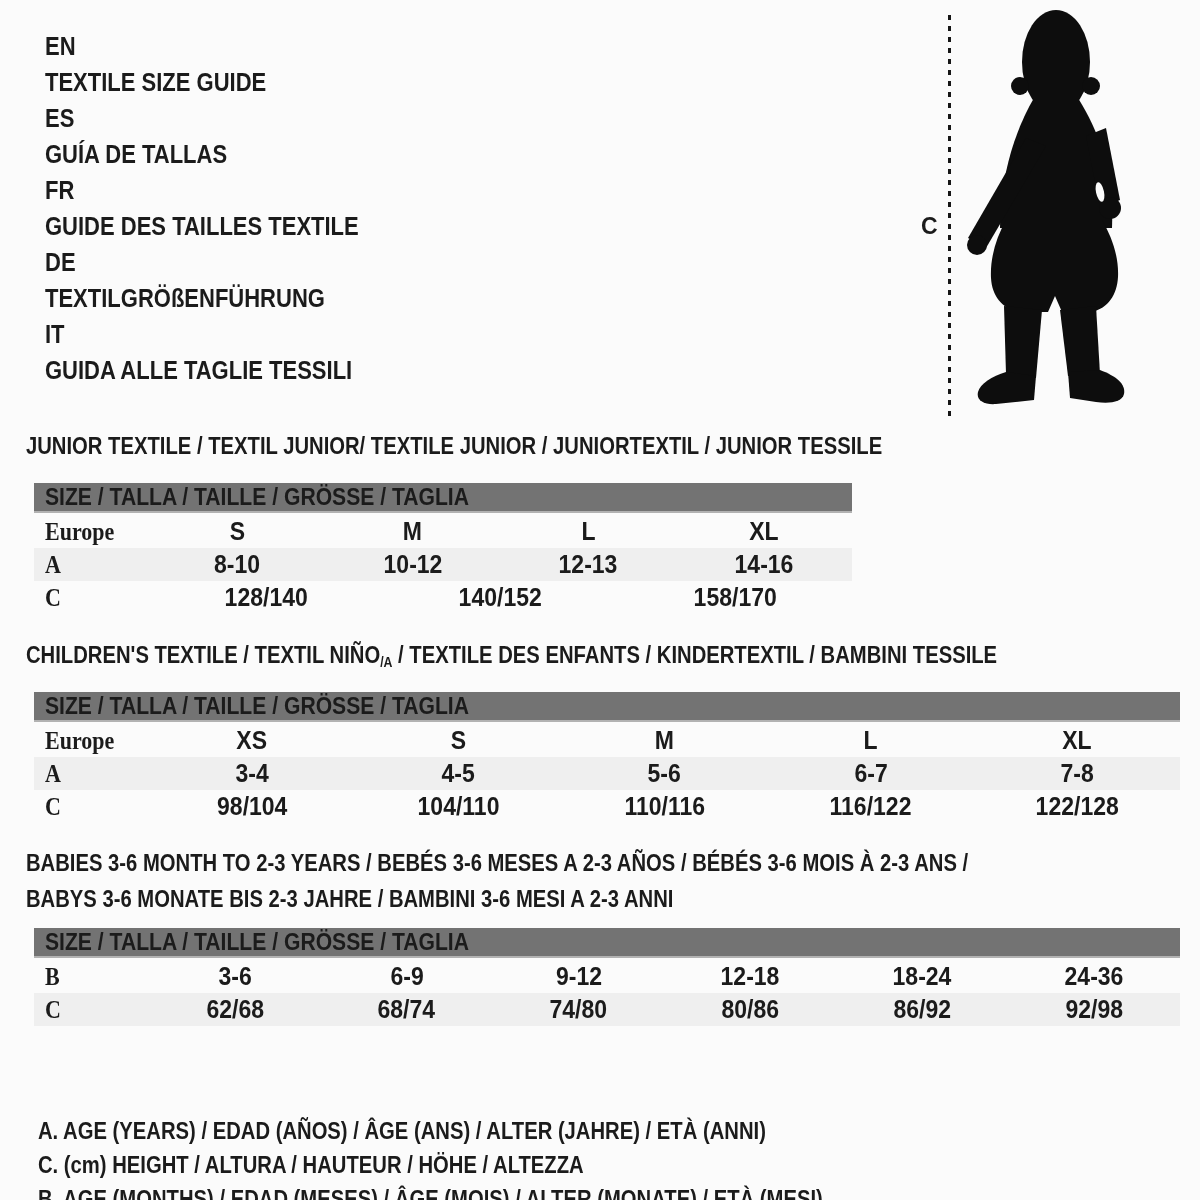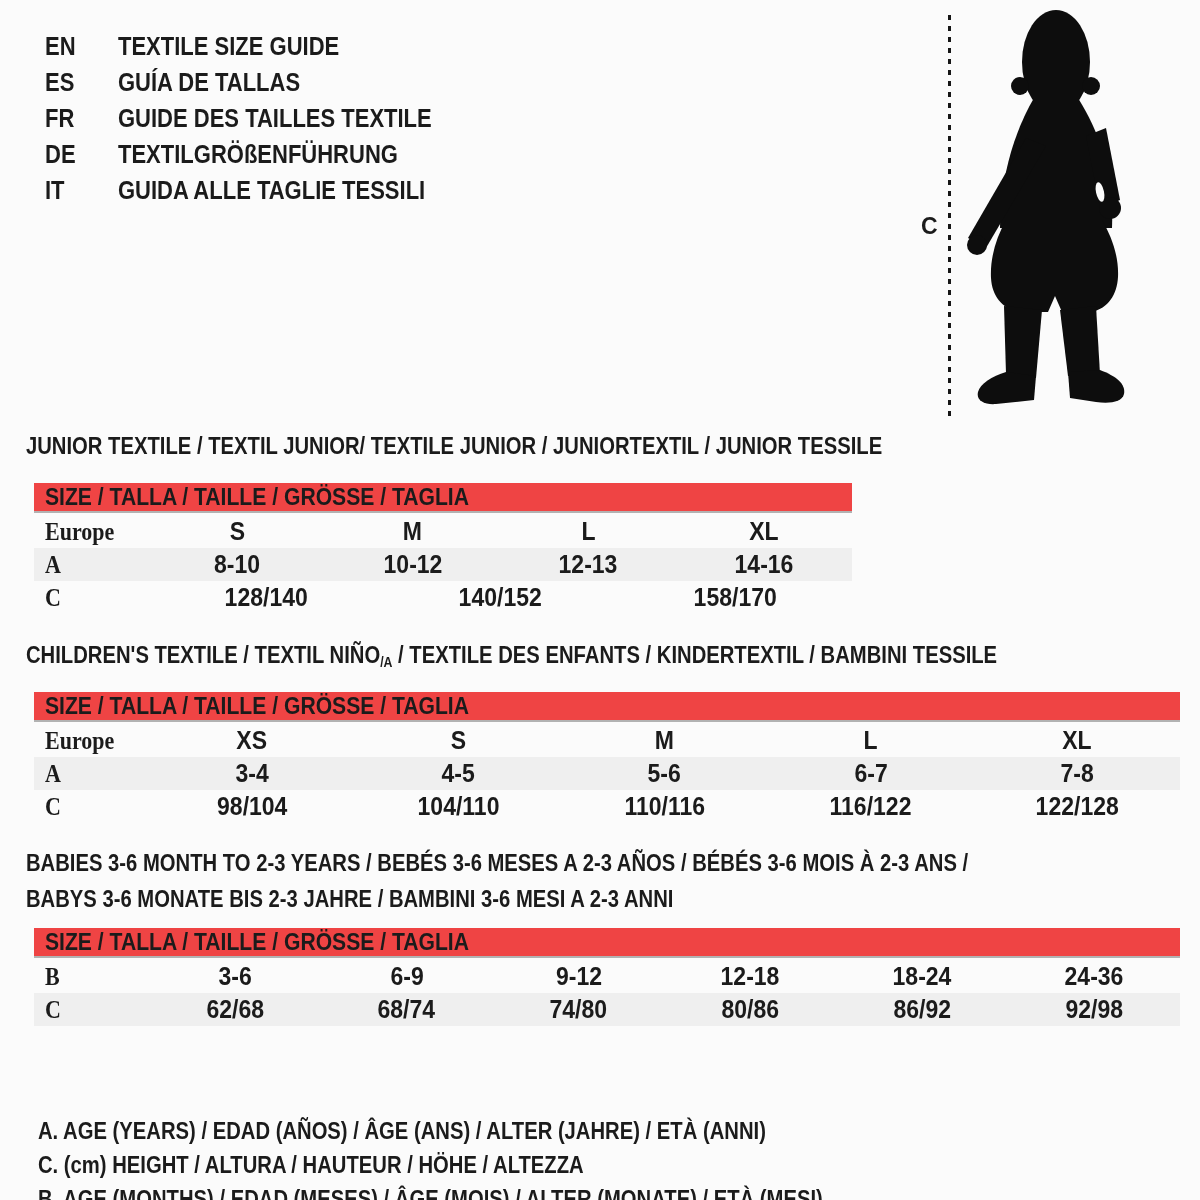--- a/index.html
+++ b/index.html
@@ -9,21 +9,21 @@
     font-family:"Liberation Sans", sans-serif;
     font-weight:bold;
     color:#1b1b1b;
   }
   
   .cx  { display:inline-block; transform:scaleX(.88); transform-origin:0 50%; white-space:nowrap; }
   .cxc { display:inline-block; transform:scaleX(.92); transform-origin:50% 50%; white-space:nowrap; }
 
   
   .lang { position:absolute; left:45px; top:28px; font-size:25px; line-height:36px; }
-  .lang-row { display:flex; }
+  .lang-row { display:flex;flex-direction:column; }
   .lang-code { width:73px; }
 
   
   .dash {
     position:absolute; left:948px; top:15px; width:3px; height:401px;
     background:repeating-linear-gradient(180deg,#161616 0 5px,rgba(0,0,0,0) 5px 11px);
   }
   .figure-c { position:absolute; left:921px; top:213px; font-size:23px; }
   .silhouette { position:absolute; left:960px; top:6px; }
 
@@ -33,21 +33,21 @@
   #children-title { top:643px; }
   #babies-title   { top:845px; line-height:36px; }
   .sub { font-size:14px; vertical-align:-4px; }
 
   
   .sizetable { position:absolute; left:34px; }
   #junior-table   { top:483px; width:818px;  }
   #children-table { top:692px; width:1146px; }
   #babies-table   { top:928px; width:1146px; }
   .size-bar {
-    height:28px; line-height:28px; background:#ef4444;
+    height:28px; line-height:28px; background:#737373;
     border-bottom:2px solid #b2b2b2; margin-bottom:2px;
     padding-left:11px; font-size:24px;
   }
   .trow { display:flex; height:33px; line-height:33px; font-size:25px; }
   .trow.alt { background:#efefef; }
   .lbl { width:104px; padding-left:11px;font-family:Liberation Serif, serif; }
   .cell { flex:1; text-align:center; }
 
   
   .legend { position:absolute; left:38px; top:1066px; font-size:23px; line-height:34px;margin-top:48px; }

